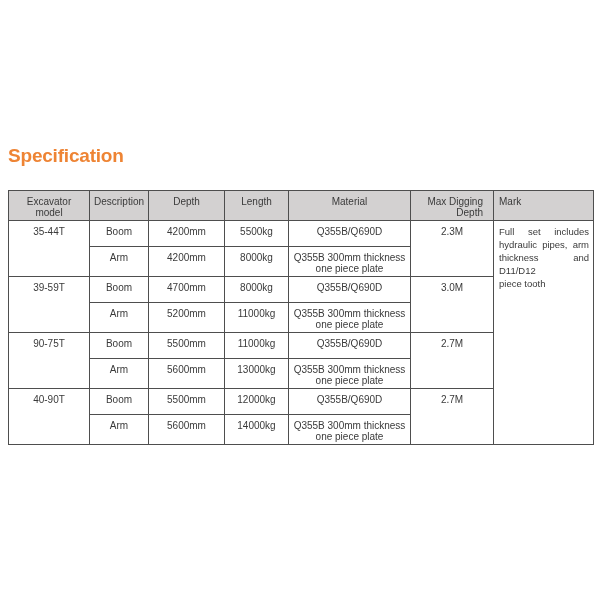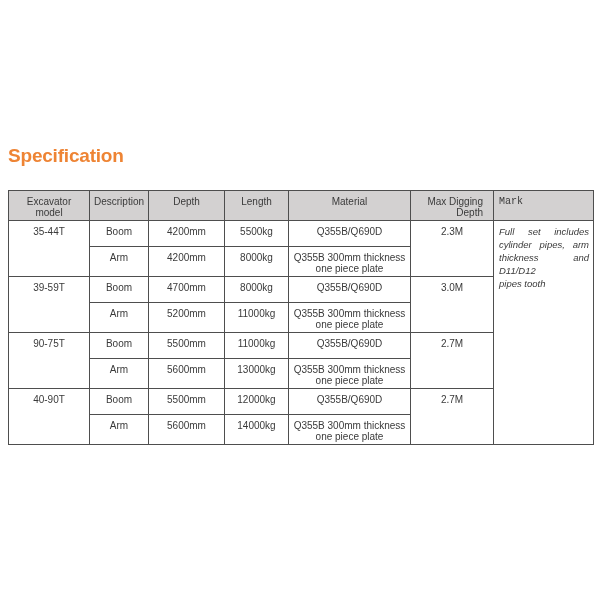--- a/index.html
+++ b/index.html
@@ -45,30 +45,30 @@
     vertical-align: top;
     text-align: center;
     padding: 5px 3px 2px 3px;
     font-weight: 400;
     overflow: hidden;
   }
   .spec thead th {
     background: var(--header-bg);
     height: 30px;
   }
-  .spec th.th-mark { text-align: left; padding-left: 5px; font-family: Liberation Mono, monospace; }
+  .spec th.th-mark { text-align: left; padding-left: 5px; }
   .spec .hdr-wrap { display: inline-block; max-width: 62px; text-align: right; }
   .spec tbody tr { height: 26px; }
   .spec td.mark-cell {
     text-align: left;
     font-size: 9.5px;
     line-height: 13px;
     padding: 4px 4px 2px 5px;
   }
-  .mark-line { text-align: justify; text-align-last: justify; font-style: italic; }
+  .mark-line { text-align: justify; text-align-last: justify; }
   .mark-line.last { text-align-last: left; }
 </style>
 </head>
 <body>
 
 <div class="page">
 
   <h1 class="heading">Specification</h1>
 
   <table class="spec">
@@ -96,23 +96,23 @@
 
       <tr>
         <td rowspan="2">35-44T</td>
         <td>Boom</td>
         <td>4200mm</td>
         <td>5500kg</td>
         <td>Q355B/Q690D</td>
         <td rowspan="2">2.3M</td>
         <td rowspan="8" class="mark-cell">
           <div class="mark-line">Full set includes</div>
-          <div class="mark-line">cylinder pipes, arm</div>
+          <div class="mark-line">hydraulic pipes, arm</div>
           <div class="mark-line">thickness and D11/D12</div>
-          <div class="mark-line last">pipes tooth</div>
+          <div class="mark-line last">piece tooth</div>
         </td>
       </tr>
       <tr>
         <td>Arm</td>
         <td>4200mm</td>
         <td>8000kg</td>
         <td>
           <div>Q355B 300mm thickness</div>
           <div>one piece plate</div>
         </td>

